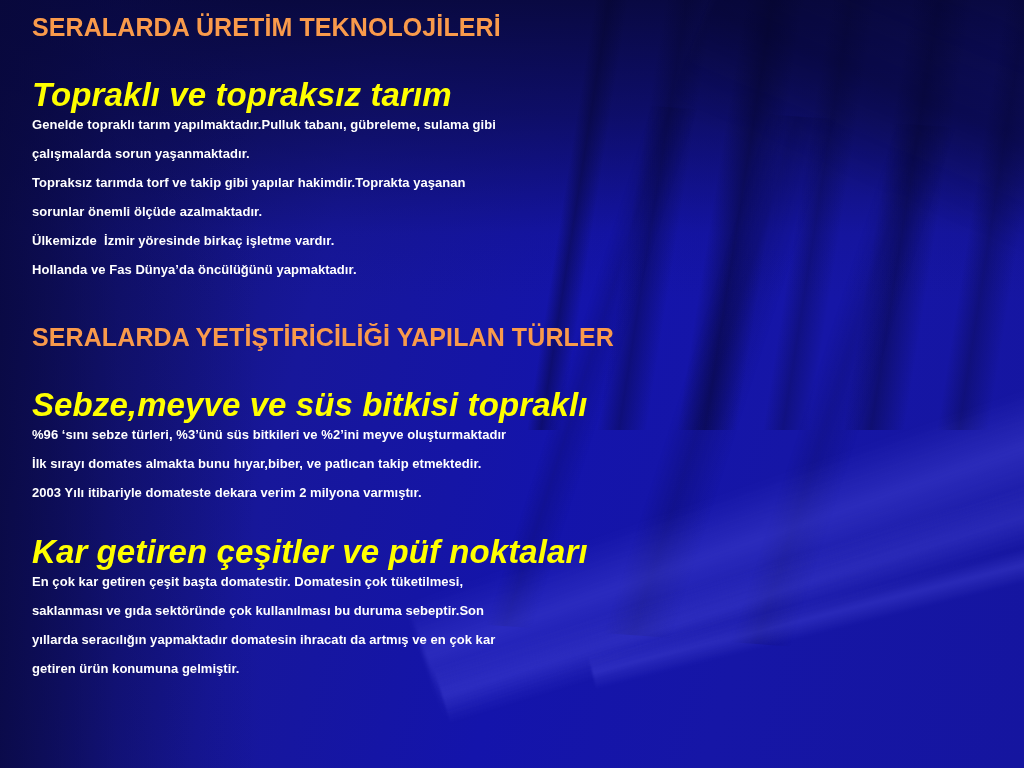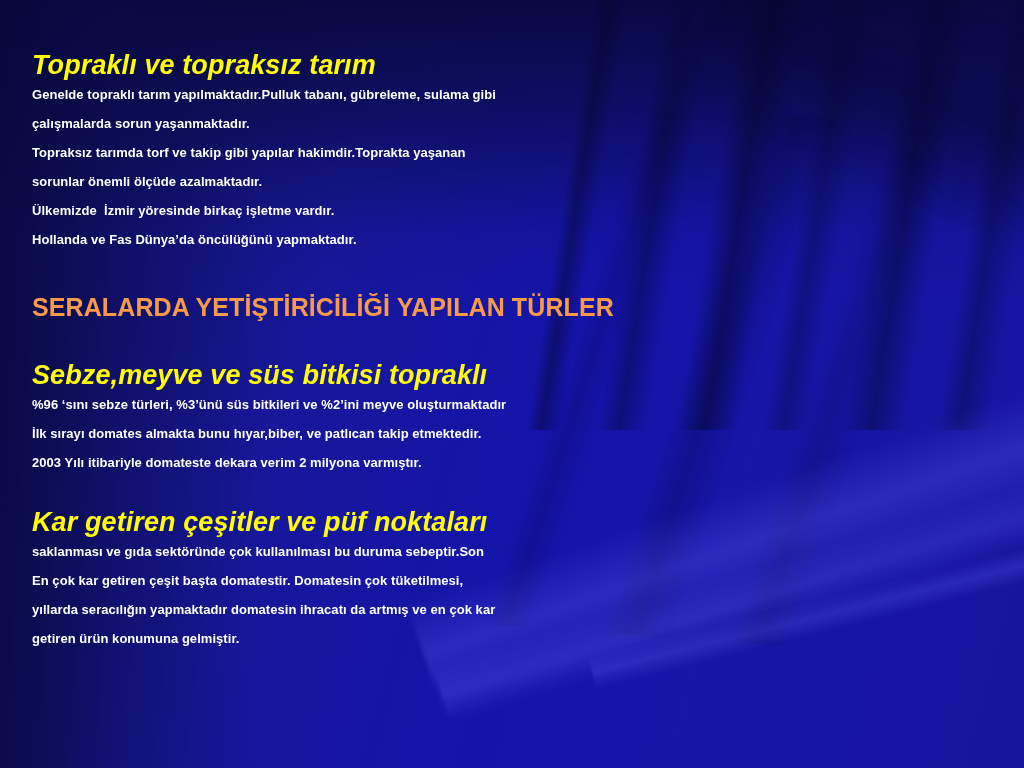--- a/index.html
+++ b/index.html
@@ -163,21 +163,21 @@
     font-size: 25px;
     font-weight: bold;
     font-style: normal;
     line-height: 30px;
     letter-spacing: 0.1px;
     white-space: nowrap;
   }
 
   .h-yellow {
     color: #ffff00;
-    font-size: 27px;
+    font-size: 33px;
     font-weight: bold;
     font-style: italic;
     line-height: 30px;
     letter-spacing: 0.1px;
     white-space: nowrap;
   }
 
   .body-line {
     color: #ffffff;
     font-size: 13px;
@@ -201,20 +201,21 @@
   <div class="bg-left-shade"></div>
   <div class="bg-ribbons"></div>
   <div class="bg-ribbons-2"></div>
   <div class="bg-crease"></div>
   <div class="bg-sheen-a"></div>
   <div class="bg-sheen-b"></div>
   <div class="bg-sheen-c"></div>
 
   <div class="content">
 
+    <div class="h-orange block">SERALARDA ÜRETİM TEKNOLOJİLERİ</div>
 
     <div class="spacer-lg"></div>
 
     <div class="h-yellow block">Topraklı ve topraksız tarım</div>
     <div class="body-line">Genelde topraklı tarım yapılmaktadır.Pulluk tabanı, gübreleme, sulama gibi</div>
     <div class="body-line">çalışmalarda sorun yaşanmaktadır.</div>
     <div class="body-line">Topraksız tarımda torf ve takip gibi yapılar hakimdir.Toprakta yaşanan</div>
     <div class="body-line">sorunlar önemli ölçüde azalmaktadır.</div>
     <div class="body-line">Ülkemizde  İzmir yöresinde birkaç işletme vardır.</div>
     <div class="body-line">Hollanda ve Fas Dünya’da öncülüğünü yapmaktadır.</div>
@@ -226,19 +227,19 @@
     <div class="spacer-lg"></div>
 
     <div class="h-yellow block">Sebze,meyve ve süs bitkisi topraklı</div>
     <div class="body-line">%96 ‘sını sebze türleri, %3’ünü süs bitkileri ve %2’ini meyve oluşturmaktadır</div>
     <div class="body-line">İlk sırayı domates almakta bunu hıyar,biber, ve patlıcan takip etmektedir.</div>
     <div class="body-line">2003 Yılı itibariyle domateste dekara verim 2 milyona varmıştır.</div>
 
     <div class="spacer-md"></div>
 
     <div class="h-yellow block">Kar getiren çeşitler ve püf noktaları</div>
+    <div class="body-line">En çok kar getiren çeşit başta domatestir. Domatesin çok tüketilmesi,</div>
     <div class="body-line">saklanması ve gıda sektöründe çok kullanılması bu duruma sebeptir.Son</div>
-    <div class="body-line">En çok kar getiren çeşit başta domatestir. Domatesin çok tüketilmesi,</div>
     <div class="body-line">yıllarda seracılığın yapmaktadır domatesin ihracatı da artmış ve en çok kar</div>
     <div class="body-line">getiren ürün konumuna gelmiştir.</div>
 
   </div>
 </div>
 
 </body></html>

